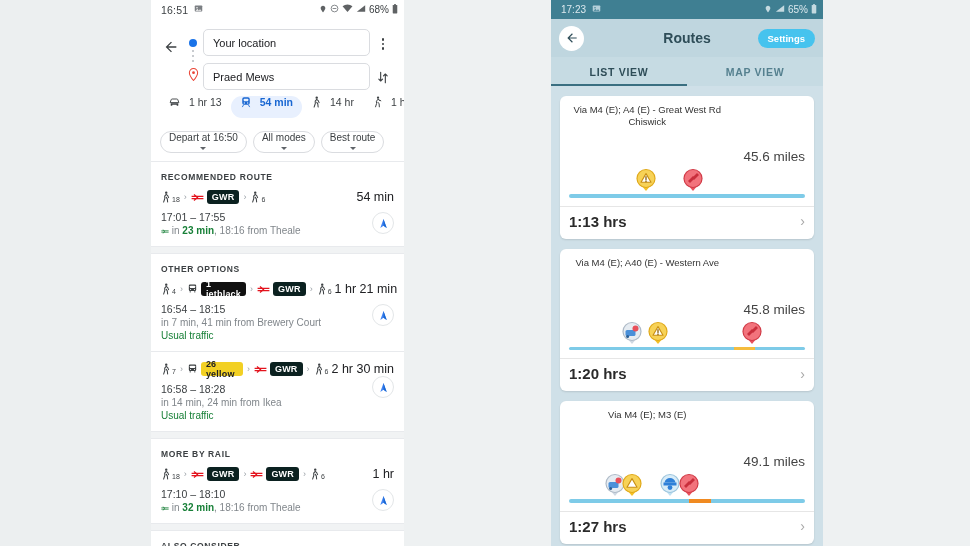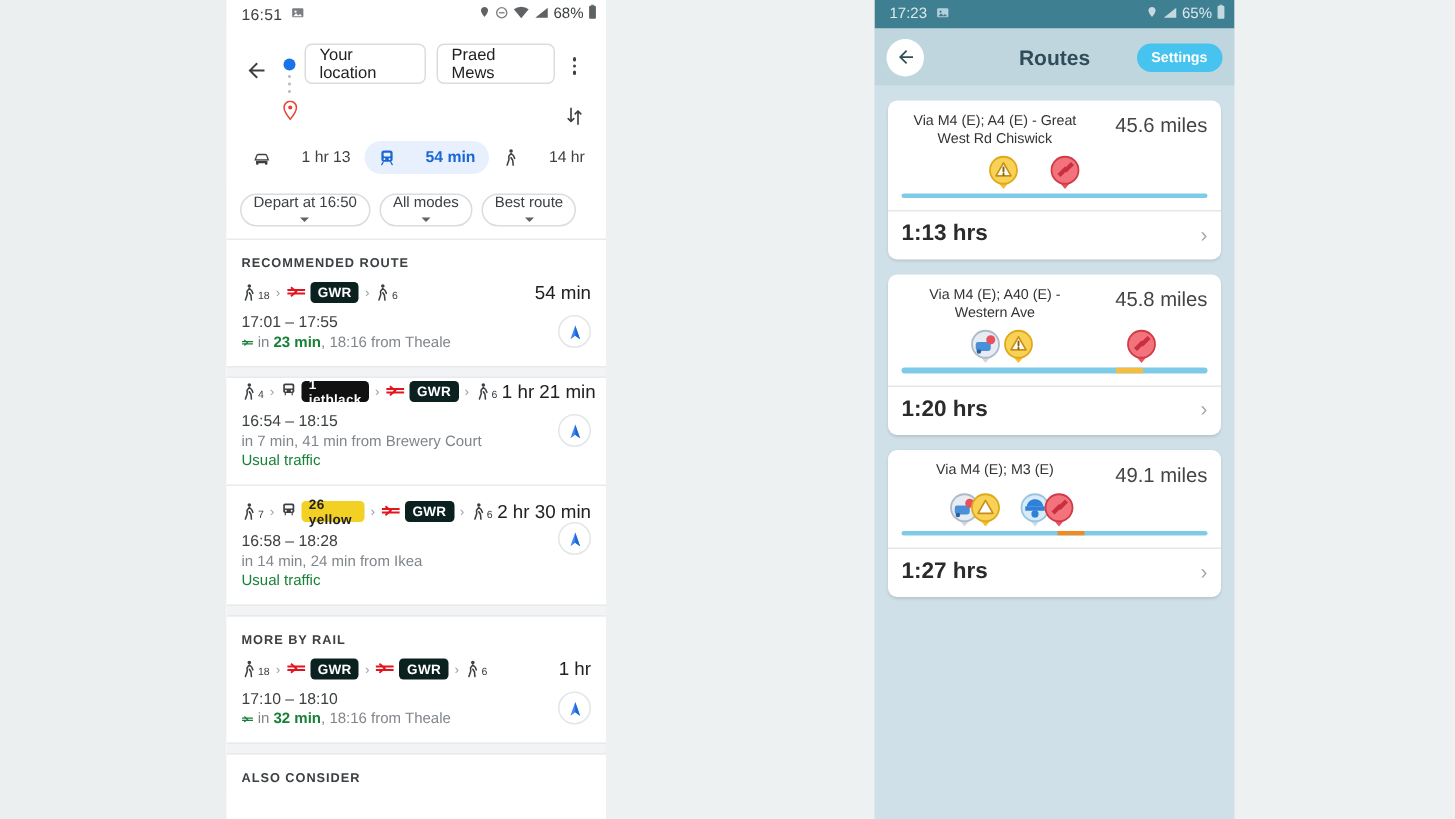--- a/index.html
+++ b/index.html
@@ -26,38 +26,38 @@
   .gm-status .pct { font-size: 10px; }
   .sico { display: inline-block; opacity: .82; }
 
   .gm-search { padding: 6px 8px 2px 8px; display: flex; align-items: flex-start; }
   .gm-back { width: 24px; height: 24px; flex: none; margin-top: 10px; display: flex; align-items: center; justify-content: center; }
   .gm-dots { width: 20px; flex: none; display: flex; flex-direction: column; align-items: center; padding-top: 14px; }
   .dot-blue { width: 8px; height: 8px; border-radius: 50%; background: #1a73e8; }
   .dot-sep { height: 18px; display: flex; flex-direction: column; justify-content: space-evenly; align-items: center; }
   .dot-sep i { display: block; width: 1.6px; height: 1.6px; border-radius: 50%; background: #bdc1c6; }
   .pin-red { margin-top: 2px; }
-  .gm-fields { flex: 1; display: flex; flex-direction: row; gap: 7px; padding-top: 4px; }
+  .gm-fields { flex: 1; display: flex; flex-direction: column; gap: 7px; padding-top: 4px; }
   .gm-field {
     height: 27px; border: 1px solid #dadce0; border-radius: 5px;
     display: flex; align-items: center; padding: 0 9px;
     font-size: 11px; color: #202124; background: #fff;
   }
   .gm-right-col { width: 26px; flex: none; display: flex; flex-direction: column; align-items: center; gap: 11px; padding-top: 8px; }
   .gm-kebab, .gm-swap { width: 22px; height: 22px; display: flex; align-items: center; justify-content: center; }
   .kdots { display: flex; flex-direction: column; gap: 2.2px; }
   .kdots i { width: 2.6px; height: 2.6px; border-radius: 50%; background: #3c4043; display: block; }
 
   
   .gm-modes {
     display: flex; align-items: center; gap: 0px; padding: 4px 0 6px 8px;
     overflow: hidden; white-space: nowrap;
   }
   .mchip {
-    display: flex; align-items: center; gap: 20px; height: 22px;
+    display: flex; align-items: flex-start; gap: 8px; height: 22px;
     padding: 0 9px; border-radius: 11px; font-size: 10.5px; color: #3c4043; flex: none;
   }
   .mchip.active { background: #e8f0fe; color: #1967d2; font-weight: 600; }
   .mchip .mnum { font-size: 10.5px; }
 
   .gm-filters {
     display: flex; gap: 6px; padding: 7px 0 8px 9px;
     border-bottom: 1px solid #e8eaed; background: #fff;
   }
   .fchip {
@@ -94,21 +94,21 @@
     position: absolute; right: 10px; top: 24px;
     width: 22px; height: 22px; border-radius: 50%;
     border: 1px solid #e3e6e8; background: #fff;
     display: flex; align-items: center; justify-content: center;
   }
   .divider { height: 1px; background: #e8eaed; margin: 0; }
 
   .mid-gutter { flex: 1; background: #eef1f2; }
 
   
-  .routes { width: 240px; height: 546px; flex: none; background: #cfe0e8; position: relative; overflow: hidden; }
+  .routes { width: 272px; height: 546px; flex: none; background: #cfe0e8; position: relative; overflow: hidden; }
   .rt-status {
     height: 19px; background: #3f7f92; display: flex; align-items: center;
     padding: 0 6px 0 10px; color: #dce9ee; font-size: 10px;
   }
   .rt-status .sb-right { margin-left: auto; display: flex; align-items: center; gap: 3px; }
   .rt-header {
     height: 38px; background: #bfd6df; display: flex; align-items: center;
     padding: 0 8px; position: relative;
   }
   .rt-back {
@@ -134,21 +134,21 @@
     content: ""; position: absolute; bottom: 0; left: 0; width: 50%;
     height: 2.5px; background: #3a6f81;
   }
   .rt-list { padding: 10px 9px 0 9px; }
   .rcard {
     background: #fff; border-radius: 6px; margin-bottom: 10px;
     box-shadow: 0 1px 2px rgba(0,0,0,.12); overflow: hidden;
   }
   .rc-top { display: flex; align-items: flex-start; padding: 8px 9px 0 9px; gap: 18px; text-align: center; }
   .rc-via { font-size: 9.5px; color: #333; line-height: 1.25; flex: 1; }
-  .rc-miles { font-size: 13.5px; color: #444; white-space: nowrap; padding-top: 1px; }
+  .rc-miles { font-size: 13.5px; color: #444; white-space: nowrap; padding-top: 1px; margin-top: 44px; }
   .rc-icons { position: relative; height: 26px; margin: 4px 9px 0 9px; }
   .rc-icon { position: absolute; top: 0; width: 22px; height: 24px; }
   .rc-bar {
     height: 3.5px; border-radius: 2px; margin: 0 9px 0 9px;
     background: #7ecbe8; position: relative; overflow: hidden;
   }
   .rc-seg { position: absolute; top: 0; height: 100%; }
   .rc-rule { height: 1px; background: #e6e6e6; margin: 8px 0 0 0; }
   .rc-bot { display: flex; align-items: center; padding: 6px 9px 9px 9px; }
   .rc-time { font-size: 15px; font-weight: 700; color: #2b2b2b; }
@@ -338,20 +338,21 @@
         <div class="navbtn">
           <svg width="11" height="11" viewBox="0 0 24 24">
               <path d="M12 2l7 20-7-5-7 5z" fill="#4285f4"></path>
               <path d="M12 2l7 20-7-5z" fill="#1967d2"></path>
             </svg>
         </div>
       </div>
 
       <div class="sect-gap"></div>
 
+      <div class="sect-hdr">OTHER OPTIONS</div>
       <div class="route-row">
         <div class="rr-line1">
           <span class="walkwrap">
             <svg width="10" height="13" viewBox="0 0 16 24">
                 <circle cx="8.4" cy="3" r="2.2" fill="#3c4043"></circle>
                 <path d="M8.4 6.2L5.6 9.6l.2 4.2-2.2 6.6M8.4 6.2l2.8 2.4 1.6 3.6M8.4 11.4l2 3.1.6 5.9" stroke="#3c4043" stroke-width="1.9" fill="none" stroke-linecap="round" stroke-linejoin="round"></path>
               </svg>
             <span class="wnum">4</span>
           </span>
           <span class="legsep">›</span>
@@ -543,20 +544,24 @@
     <div class="rt-header">
       <div class="rt-back">
         <svg width="14" height="14" viewBox="0 0 24 24">
             <path d="M20 11H7.8l5.6-5.6L12 4l-8 8 8 8 1.4-1.4L7.8 13H20z" fill="#2e4d58"></path>
           </svg>
       </div>
       <div class="rt-title">Routes</div>
       <div class="rt-settings">Settings</div>
     </div>
 
+    <div class="rt-tabs">
+      <div class="rt-tab active">LIST VIEW</div>
+      <div class="rt-tab">MAP VIEW</div>
+    </div>
 
     <div class="rt-list">
 
       <div class="rcard">
         <div class="rc-top">
           <div class="rc-via">Via M4 (E); A4 (E) - Great West Rd Chiswick</div>
           <div class="rc-miles">45.6 miles</div>
         </div>
         <div class="rc-icons">
           <span class="rc-icon" style="left:28%;">

